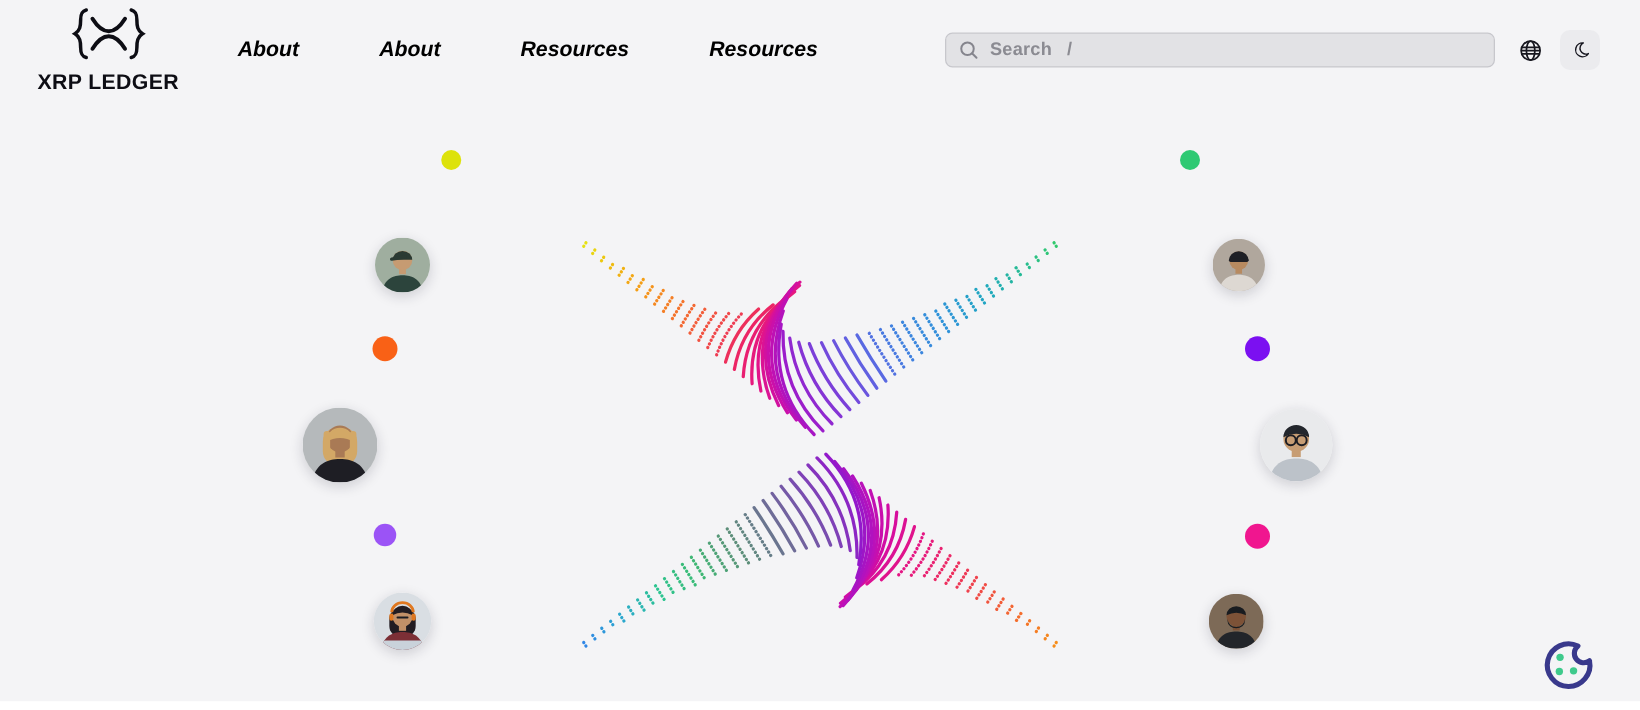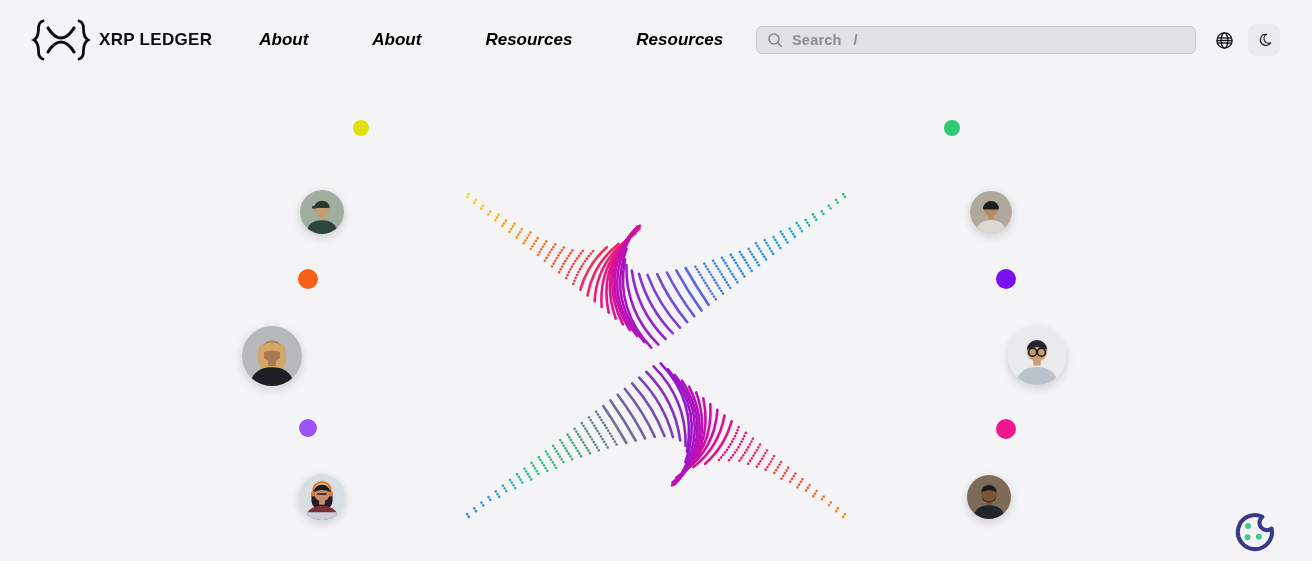--- a/index.html
+++ b/index.html
@@ -8,21 +8,21 @@
     background:#f4f4f6;
     font-family:"Liberation Sans", sans-serif;
   }
   .page{position:absolute;inset:0;}
   
   header{
     position:relative;z-index:5;height:80px;
     display:flex;align-items:center;
     padding:0 32px 0 30px;box-sizing:border-box;
   }
-  .brand{display:flex;align-items:center;gap:7px;cursor:pointer;text-decoration:none;}
+  .brand{display:flex;align-items:center;gap:7px;cursor:pointer;text-decoration:none;flex-direction:column;}
   .brand svg{display:block;}
   .brand-text{
     font-size:17px;font-weight:800;color:#0d0d14;letter-spacing:.3px;white-space:nowrap;
   }
   nav{display:flex;gap:64px;margin-left:47px;}
   nav a{
     font-size:17px;font-weight:700;color:#000000;text-decoration:none;cursor:pointer;white-space:nowrap;font-style:italic;
   }
   .search{
     margin-left:auto;margin-right:16px;

